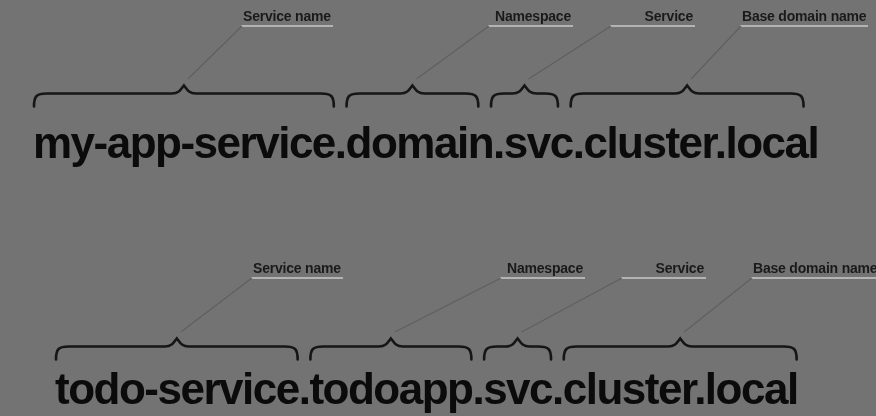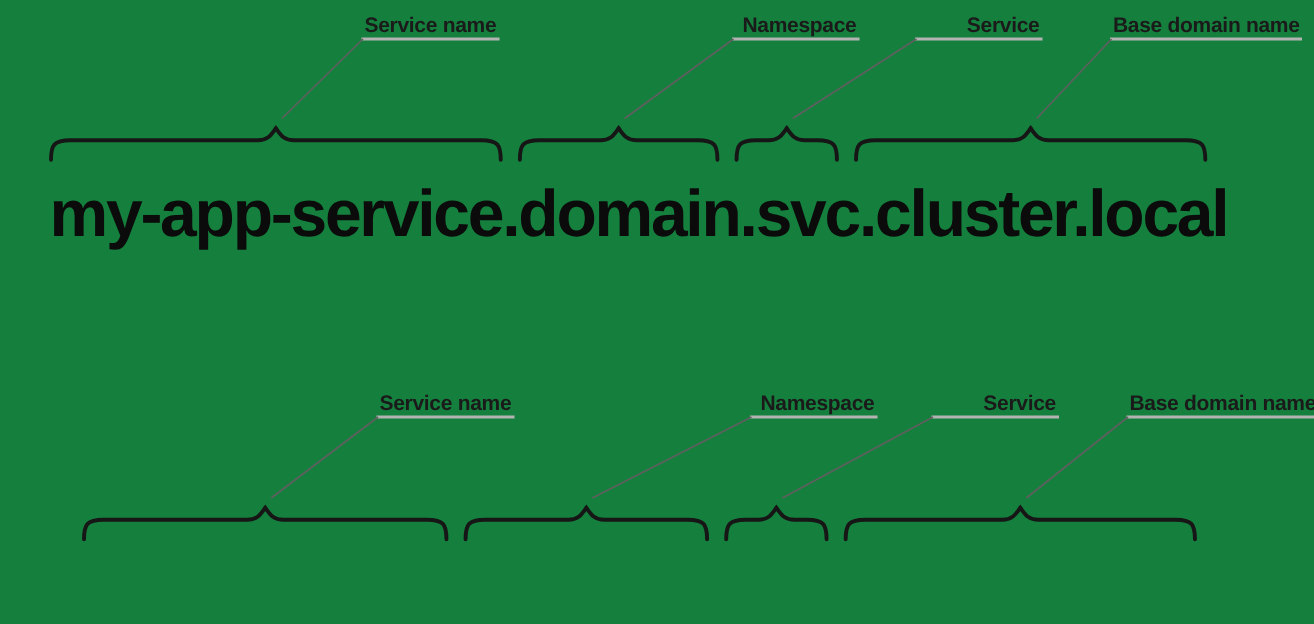--- a/index.html
+++ b/index.html
@@ -1,21 +1,21 @@
 <!DOCTYPE html>
 <html><head>
 <meta charset="utf-8">
 <style>
   html,body{margin:0;padding:0;}
   body{
     width:876px;height:416px;background:#ffffff;overflow:hidden;
     font-family:"Liberation Sans","DejaVu Sans",sans-serif;
     position:relative;
   }
-  #stage{position:absolute;left:0;top:0;width:876px;height:416px;background:#15803d;}
+  #stage{position:absolute;left:0;top:0;width:876px;height:416px;background:#737373;}
   .diagram{position:absolute;left:0;width:876px;height:208px;}
   .d1{top:0;}
   .d2{top:208px;}
 
   
   .label{
     position:absolute;display:inline-block;white-space:nowrap;
     min-width:81px;text-align:right;
     font-size:14px;font-weight:700;line-height:16px;color:#1a1a1a;
     letter-spacing:-0.2px;
@@ -66,20 +66,23 @@
         <line x1="741" y1="26" x2="691.1171875" y2="79" stroke="#5f5f5f" stroke-width="1.1"></line>
       </svg>
   </section>
 
   <section class="diagram d2">
     <span class="label lbl0">Service name</span>
     <span class="label lbl1">Namespace</span>
     <span class="label lbl2">Service</span>
     <span class="label lbl3">Base domain name</span>
 
+    <div class="domain">
+      <span class="seg">todo-service</span><span class="dot">.</span><span class="seg">todoapp</span><span class="dot">.</span><span class="seg">svc</span><span class="dot">.</span><span class="seg">cluster.local</span>
+    </div>
 
     <svg class="overlay">
         <path d="M 56 151.5 C 56 141.5 58 138.5 69 138.5 L 164.8203125 138.5 C 171.8203125 138.5 173.8203125 134.5 176.8203125 130.5 C 179.8203125 134.5 181.8203125 138.5 188.8203125 138.5 L 284.640625 138.5 C 295.640625 138.5 297.640625 141.5 297.640625 151.5" fill="none" stroke="#161616" stroke-width="2.6" stroke-linecap="round"></path>
         <line x1="252" y1="70" x2="180.8203125" y2="124" stroke="#5f5f5f" stroke-width="1.1"></line>
         <path d="M 310.375 151.5 C 310.375 141.5 312.375 138.5 323.375 138.5 L 378.8828125 138.5 C 385.8828125 138.5 387.8828125 134.5 390.8828125 130.5 C 393.8828125 134.5 395.8828125 138.5 402.8828125 138.5 L 458.390625 138.5 C 469.390625 138.5 471.390625 141.5 471.390625 151.5" fill="none" stroke="#161616" stroke-width="2.6" stroke-linecap="round"></path>
         <line x1="501" y1="70" x2="394.8828125" y2="124" stroke="#5f5f5f" stroke-width="1.1"></line>
         <path d="M 484.125 151.5 C 484.125 141.5 486.125 138.5 497.125 138.5 L 505.5859375 138.5 C 512.5859375 138.5 514.5859375 134.5 517.5859375 130.5 C 520.5859375 134.5 522.5859375 138.5 529.5859375 138.5 L 538.046875 138.5 C 549.046875 138.5 551.046875 141.5 551.046875 151.5" fill="none" stroke="#161616" stroke-width="2.6" stroke-linecap="round"></path>
         <line x1="622" y1="70" x2="521.5859375" y2="124" stroke="#5f5f5f" stroke-width="1.1"></line>
         <path d="M 563.78125 151.5 C 563.78125 141.5 565.78125 138.5 576.78125 138.5 L 668.2109375 138.5 C 675.2109375 138.5 677.2109375 134.5 680.2109375 130.5 C 683.2109375 134.5 685.2109375 138.5 692.2109375 138.5 L 783.640625 138.5 C 794.640625 138.5 796.640625 141.5 796.640625 151.5" fill="none" stroke="#161616" stroke-width="2.6" stroke-linecap="round"></path>
         <line x1="752" y1="70" x2="684.2109375" y2="124" stroke="#5f5f5f" stroke-width="1.1"></line>

